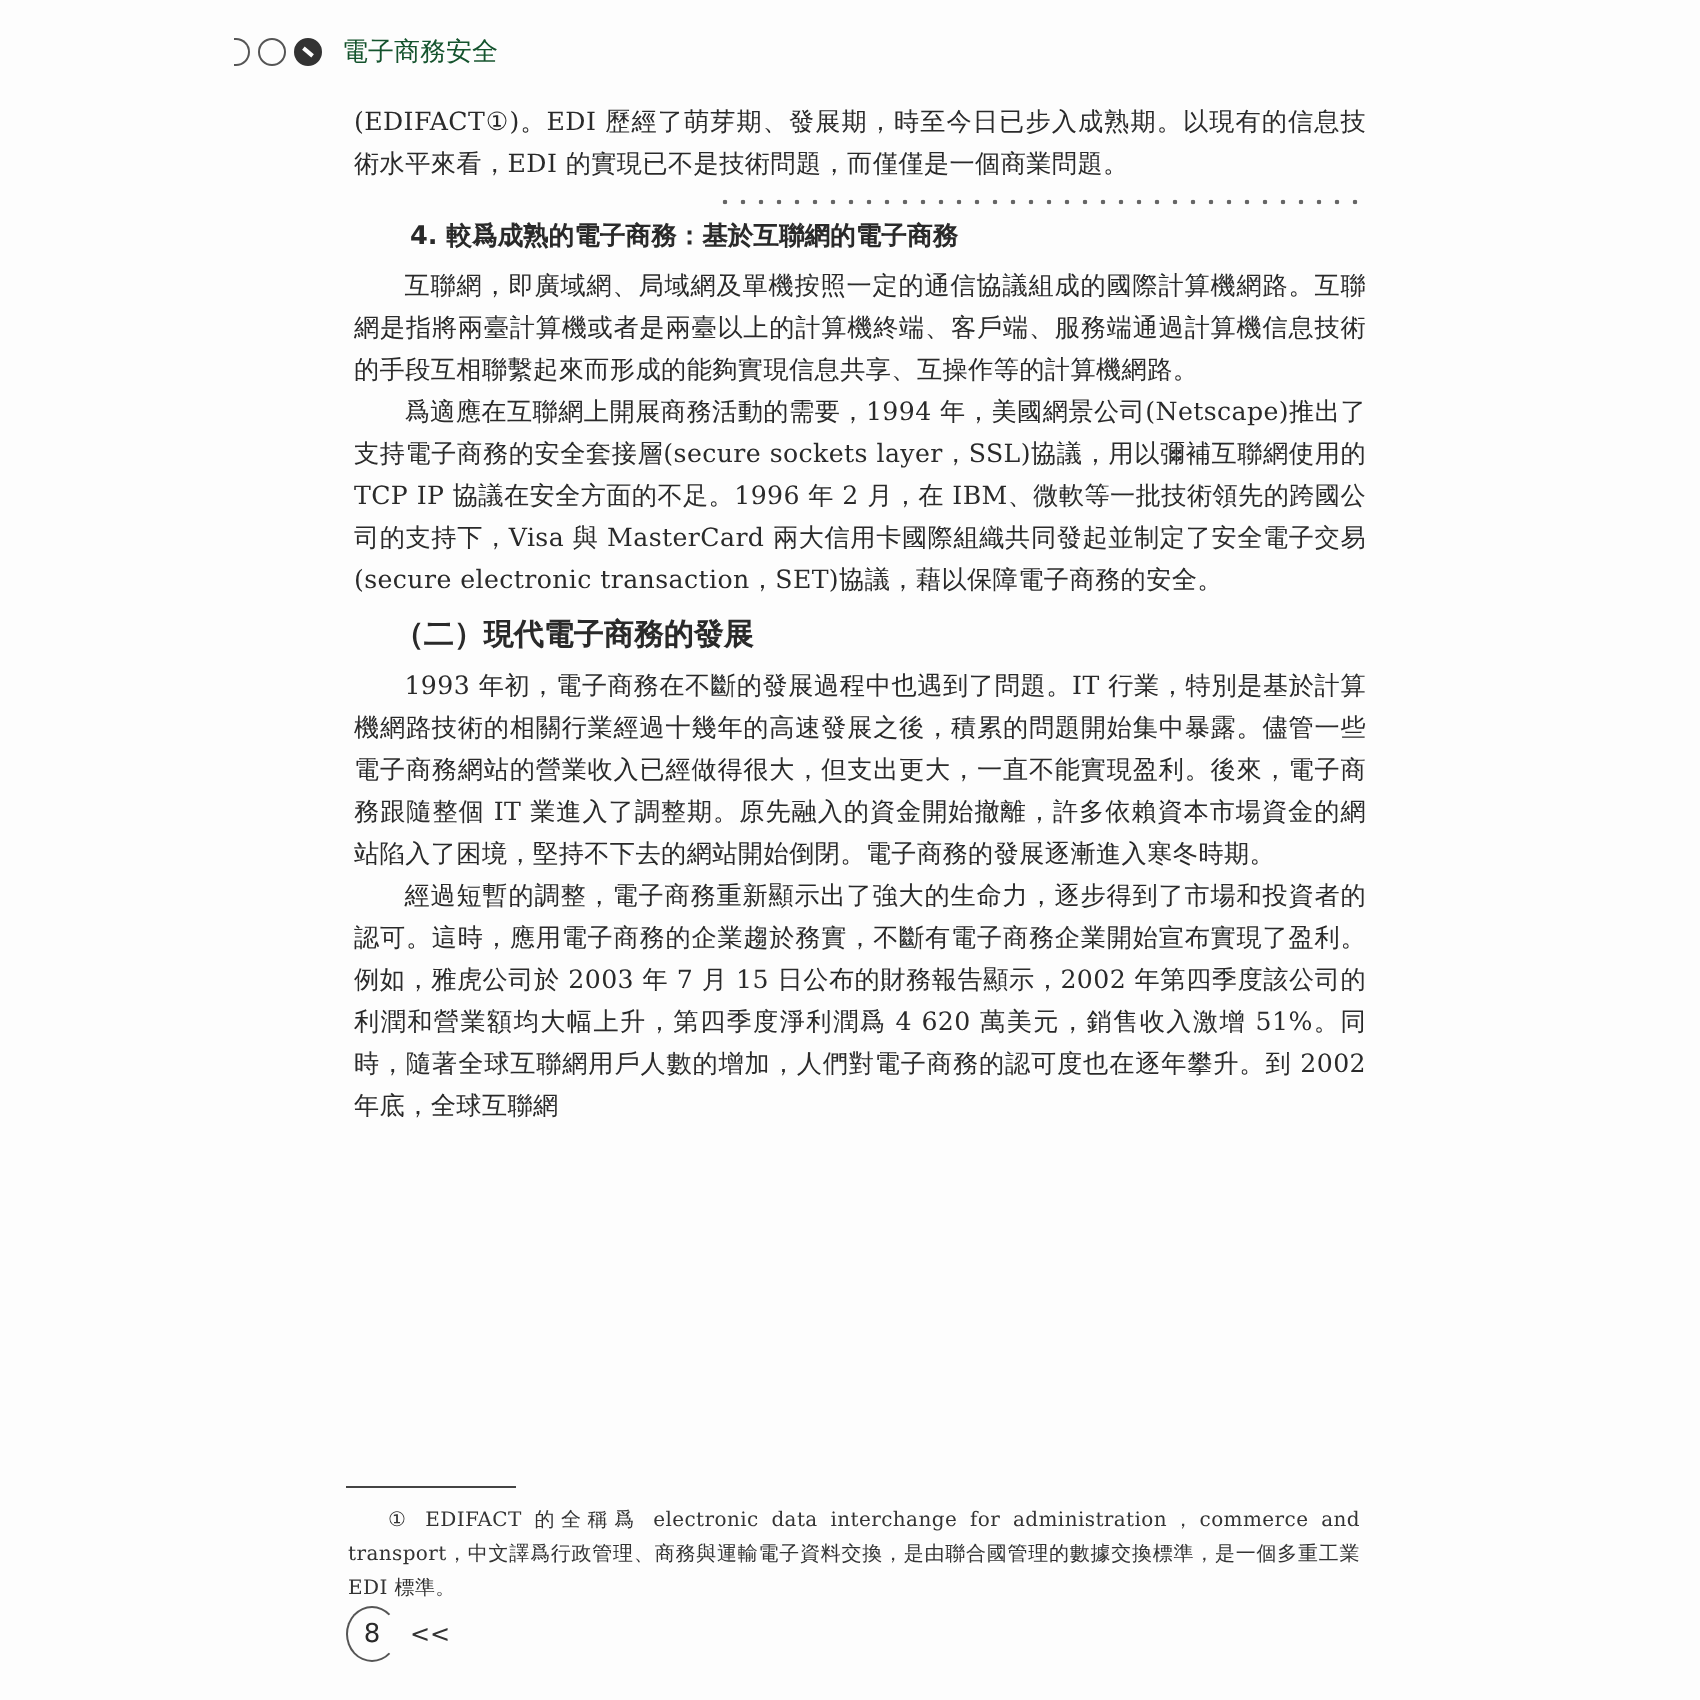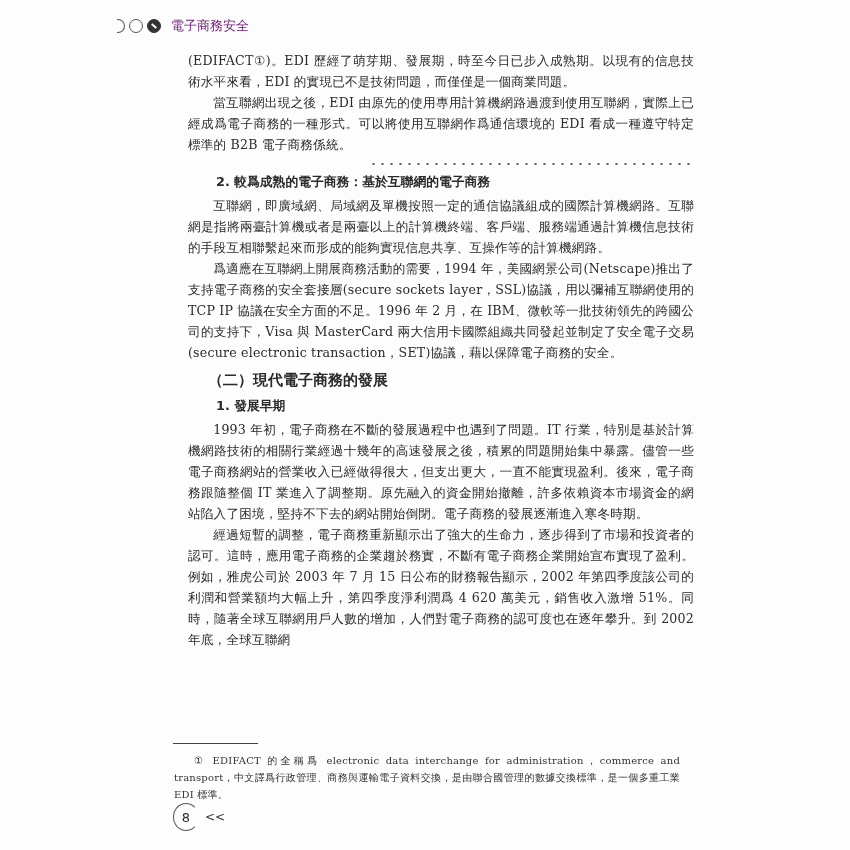--- a/index.html
+++ b/index.html
@@ -3,22 +3,22 @@
 <meta charset="utf-8">
 <style>
   html, body { margin: 0; padding: 0; background: #fdfdfd; }
   body { width: 850px; height: 850px; position: relative; overflow: hidden;
          font-family: "DejaVu Serif", "Liberation Serif", serif; color: #2a2a2a; }
   .header { position: absolute; left: 117px; top: 14px; height: 24px; display: flex; align-items: center; gap: 4px; }
   .circ { width: 14px; height: 14px; border: 1.3px solid #555; border-radius: 50%; box-sizing: border-box; }
   .circ.half { width: 8px; border-left: none; border-radius: 0 8px 8px 0; }
   .circ.dark { background: #333; border-color: #333; position: relative; }
   .circ.dark::after { content: ""; position: absolute; left: 3px; top: 5px; width: 6px; height: 2px; background: #fff; transform: rotate(40deg); }
-  .header-title { font-family: "DejaVu Sans", sans-serif; font-size: 13px; margin-left: 6px; color: #701a75; }
-  .content { position: absolute; left: 188px; top: 50px; width: 506px; font-size: 12.6px; line-height: 21px; }
+  .header-title { font-family: "DejaVu Sans", sans-serif; font-size: 13px; margin-left: 6px; color: #14532d; }
+  .content { position: absolute; left: 177px; top: 50px; width: 506px; font-size: 12.6px; line-height: 21px; }
   p { margin: 0; text-indent: 2em; text-align: justify; letter-spacing: 0.2px; }
   p.noind { text-indent: 0; }
   .dots { margin: 6px 0 4px 181px; width: 325px; height: 6px;
           background-image: radial-gradient(circle, #666 1px, transparent 1.3px);
           background-size: 9px 6px; }
   h3 { margin: 4px 0 2px 0; font-family: "DejaVu Sans", sans-serif; font-weight: bold; font-size: 12.8px; padding-left: 28px; line-height: 22px; }
   h3.sub { font-size: 15px; padding-left: 20px; margin: 6px 0 4px 0; }
   .footnote-rule { position: absolute; left: 173px; top: 743px; width: 85px; border-top: 1px solid #444; }
   .footnote { position: absolute; left: 174px; top: 752px; width: 506px; font-size: 10px; line-height: 17px; color: #333; }
   .footnote p { text-indent: 2em; }
@@ -31,27 +31,25 @@
 
 <div class="header">
   <span class="circ half"></span>
   <span class="circ"></span>
   <span class="circ dark"></span>
   <span class="header-title">電子商務安全</span>
 </div>
 
 <div class="content">
   <p class="noind">(EDIFACT①)。EDI 歷經了萌芽期、發展期，時至今日已步入成熟期。以現有的信息技術水平來看，EDI 的實現已不是技術問題，而僅僅是一個商業問題。</p>
-  <p>當互聯網出現之後，EDI 由原先的使用專用計算機網路過渡到使用互聯網，實際上已經成爲電子商務的一種形式。可以將使用互聯網作爲通信環境的 EDI 看成一種遵守特定標準的 B2B 電子商務係統。</p>
   <div class="dots"></div>
-  <h3>2. 較爲成熟的電子商務：基於互聯網的電子商務</h3>
+  <h3>4. 較爲成熟的電子商務：基於互聯網的電子商務</h3>
   <p>互聯網，即廣域網、局域網及單機按照一定的通信協議組成的國際計算機網路。互聯網是指將兩臺計算機或者是兩臺以上的計算機終端、客戶端、服務端通過計算機信息技術的手段互相聯繫起來而形成的能夠實現信息共享、互操作等的計算機網路。</p>
   <p>爲適應在互聯網上開展商務活動的需要，1994 年，美國網景公司(Netscape)推出了支持電子商務的安全套接層(secure sockets layer，SSL)協議，用以彌補互聯網使用的 TCP IP 協議在安全方面的不足。1996 年 2 月，在 IBM、微軟等一批技術領先的跨國公司的支持下，Visa 與 MasterCard 兩大信用卡國際組織共同發起並制定了安全電子交易(secure electronic transaction，SET)協議，藉以保障電子商務的安全。</p>
   <h3 class="sub">（二）現代電子商務的發展</h3>
-  <h3>1. 發展早期</h3>
   <p>1993 年初，電子商務在不斷的發展過程中也遇到了問題。IT 行業，特別是基於計算機網路技術的相關行業經過十幾年的高速發展之後，積累的問題開始集中暴露。儘管一些電子商務網站的營業收入已經做得很大，但支出更大，一直不能實現盈利。後來，電子商務跟隨整個 IT 業進入了調整期。原先融入的資金開始撤離，許多依賴資本市場資金的網站陷入了困境，堅持不下去的網站開始倒閉。電子商務的發展逐漸進入寒冬時期。</p>
   <p>經過短暫的調整，電子商務重新顯示出了強大的生命力，逐步得到了市場和投資者的認可。這時，應用電子商務的企業趨於務實，不斷有電子商務企業開始宣布實現了盈利。例如，雅虎公司於 2003 年 7 月 15 日公布的財務報告顯示，2002 年第四季度該公司的利潤和營業額均大幅上升，第四季度淨利潤爲 4 620 萬美元，銷售收入激增 51%。同時，隨著全球互聯網用戶人數的增加，人們對電子商務的認可度也在逐年攀升。到 2002 年底，全球互聯網</p>
 </div>
 
 <div class="footnote-rule"></div>
 <div class="footnote">
   <p>① EDIFACT 的全稱爲 electronic data interchange for administration，commerce and transport，中文譯爲行政管理、商務與運輸電子資料交換，是由聯合國管理的數據交換標準，是一個多重工業 EDI 標準。</p>
 </div>
 
 <div class="pagenum">

